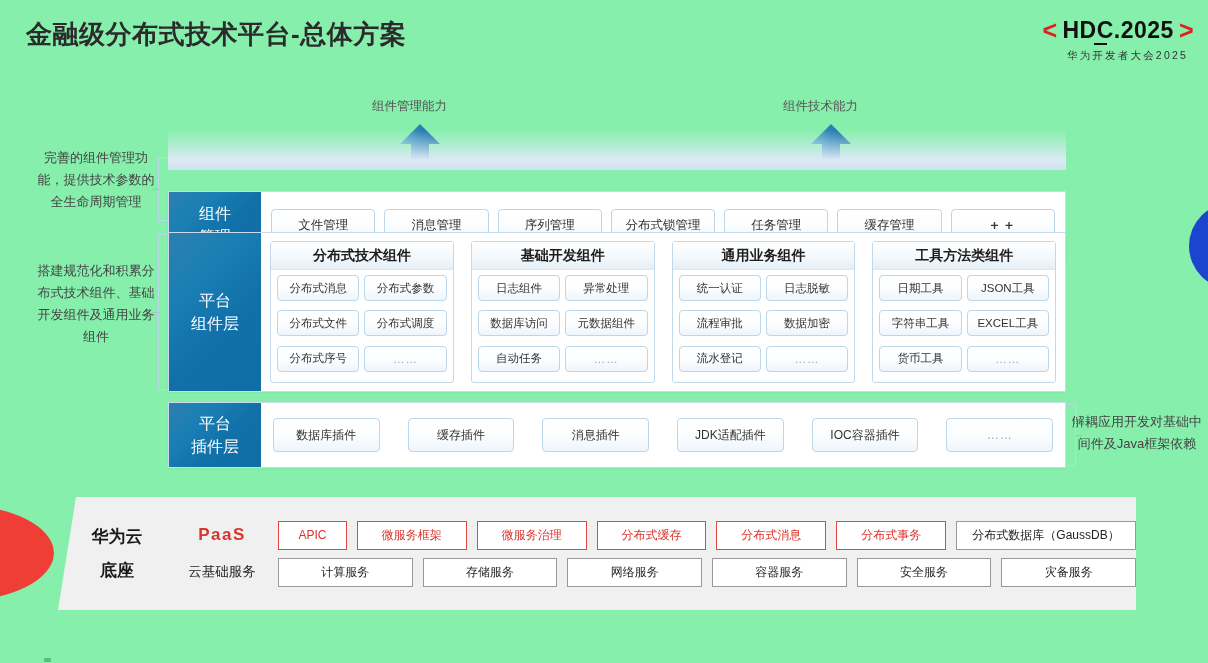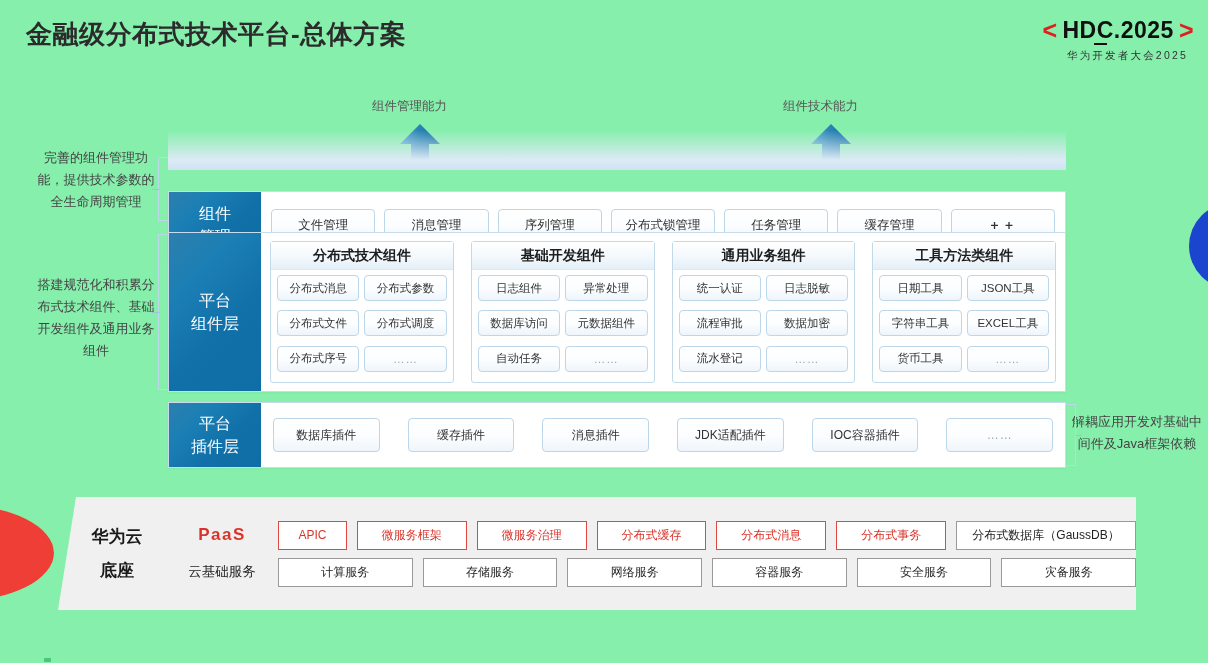--- a/index.html
+++ b/index.html
@@ -224,21 +224,21 @@
     <svg width="42" height="48" viewBox="0 0 42 48">
       <path d="M21 2 L41 22 L30 22 L30 46 L12 46 L12 22 L1 22 Z" fill="url(#ag1)"></path>
     </svg>
   </div>
 
   <div class="backdrop"></div>
 
   <div class="side-note" style="left:36px; top:147px;">完善的组件管理功能，提供技术参数的全生命周期管理</div>
   <div class="bracket" style="left:158px; top:157px; height:64px;"></div>
 
-  <div class="side-note" style="left:36px; top:274px;">搭建规范化和积累分布式技术组件、基础开发组件及通用业务组件</div>
+  <div class="side-note" style="left:36px; top:260px;">搭建规范化和积累分布式技术组件、基础开发组件及通用业务组件</div>
   <div class="bracket" style="left:158px; top:234px; height:156px;"></div>
 
   <div class="side-note" style="left:1072px; top:411px; width:130px;">解耦应用开发对基础中间件及Java框架依赖</div>
   <div class="bracket right" style="left:1066px; top:404px; height:62px;"></div>
 
   <div class="layer" id="mgmt-layer">
     <div class="layer-tab">
       <span>组件</span>
       <span>管理</span>
     </div>

